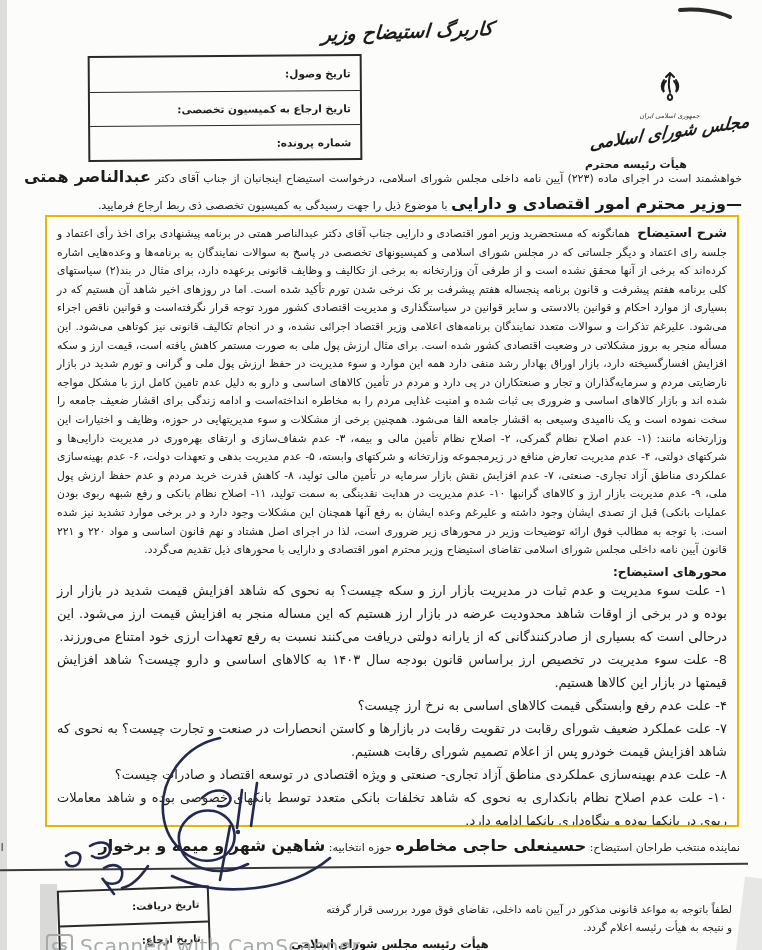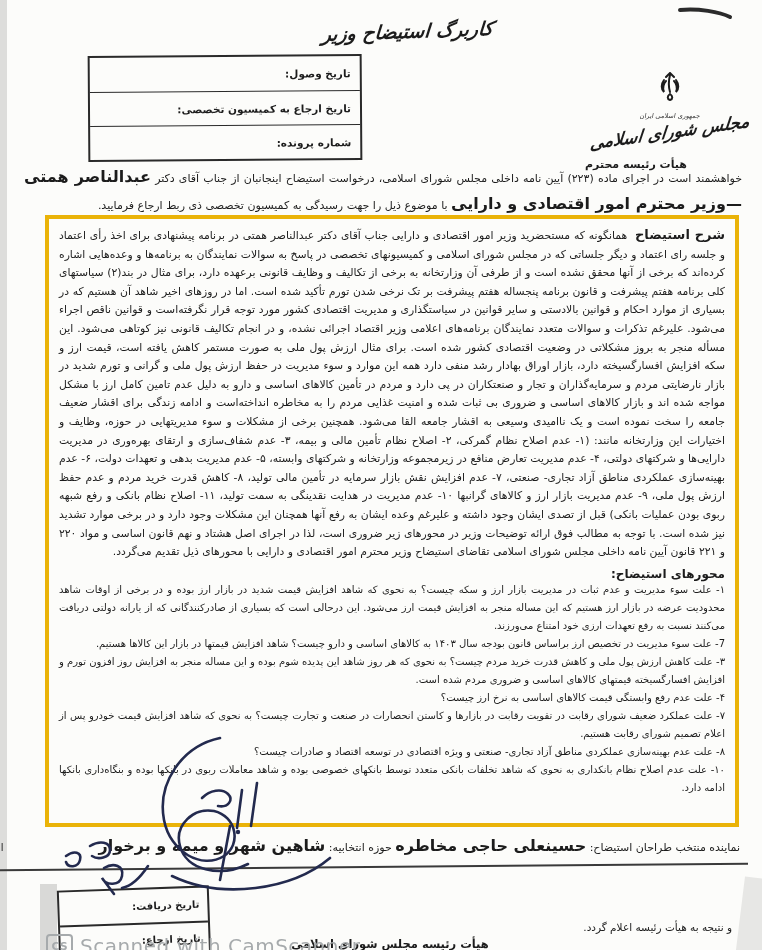--- a/index.html
+++ b/index.html
@@ -43,27 +43,27 @@
   
   .intro {
     position:absolute; top:164px; right:20px; left:24px;
     font-size:11px; line-height:25px; text-align:justify; text-align-last:right;
   }
   .intro b { font-size:16px; }
 
   
   .mainbox {
     position:absolute; top:215px; left:45px; width:694px; height:612px;
-    border:4px solid #eab308; padding:7px 10px 4px 10px; overflow:hidden;
+    border:2px solid #eab308; padding:7px 10px 4px 10px; overflow:hidden;
     background:transparent;
   }
   .sharh { font-size:10.8px; line-height:18.6px; text-align:justify; text-align-last:right; }
   .sharh .lbl { font-weight:bold; font-size:13px; }
   .mehvar-h { font-weight:bold; font-size:12px; margin-top:5px;text-align:right; }
-  .mehvar-item { font-size:10px; line-height:18px; text-align:justify; text-align-last:right; }
+  .mehvar-item { font-size:13px; line-height:23px; text-align:justify; text-align-last:right; }
 
   
   .rep-row {
     position:absolute; top:836px; right:22px; left:20px;
     font-size:11px; white-space:nowrap;
   }
   .rep-row b { font-size:16px; }
   .sig-word { margin-right:95px; font-size:10px; }
 
   .full-line { position:absolute; top:866px; left:0; width:748px; height:2px; background:#3a3a3a; transform:rotate(-0.5deg); }
@@ -134,22 +134,21 @@
     <div class="logo-callig">مجلس شورای اسلامی</div>
     <div class="board-label">هیأت رئیسه محترم</div>
   </div>
 
   <p class="intro"><span>خواهشمند است در اجرای ماده (۲۲۳) آیین نامه داخلی مجلس شورای اسلامی، درخواست استیضاح اینجانبان از جناب آقای دکتر </span><b>عبدالناصر همتی</b><b> —وزیر </b><b>محترم امور اقتصادی و دارایی</b><span> با موضوع ذیل را جهت رسیدگی  به کمیسیون تخصصی ذی ربط ارجاع فرمایید.</span></p>
 
   <div class="mainbox">
     <p class="sharh"><span class="lbl">شرح استیضاح</span>&nbsp;&nbsp;<span>همانگونه که مستحضرید وزیر امور اقتصادی و دارایی جناب آقای دکتر عبدالناصر همتی در برنامه پیشنهادی برای اخذ رأی اعتماد و جلسه رای اعتماد و دیگر جلساتی که در مجلس شورای اسلامی و کمیسیونهای تخصصی در پاسخ به سوالات نمایندگان به برنامه‌ها و وعده‌هایی اشاره کرده‌اند که برخی از آنها محقق نشده است و از طرفی آن وزارتخانه به برخی از تکالیف و وظایف قانونی برعهده دارد، برای مثال در بند(۲) سیاستهای کلی برنامه هفتم پیشرفت و قانون برنامه پنجساله هفتم پیشرفت بر تک نرخی شدن تورم تأکید شده است. اما در روزهای اخیر شاهد آن هستیم که در بسیاری از موارد احکام و قوانین بالادستی و سایر قوانین در سیاستگذاری و مدیریت اقتصادی کشور مورد توجه قرار نگرفته‌است و قوانین ناقص اجراء می‌شود. علیرغم تذکرات و سوالات متعدد نمایندگان برنامه‌های اعلامی وزیر اقتصاد اجرائی نشده، و در انجام تکالیف قانونی نیز کوتاهی می‌شود. این مسأله منجر به بروز مشکلاتی در وضعیت اقتصادی کشور شده است. برای مثال ارزش پول ملی به صورت مستمر کاهش یافته است، قیمت ارز و سکه افزایش افسارگسیخته دارد، بازار اوراق بهادار رشد منفی دارد همه این موارد و سوء مدیریت در حفظ ارزش پول ملی و گرانی و تورم شدید در بازار نارضایتی مردم و سرمایه‌گذاران و تجار و صنعتکاران در پی دارد و مردم در تأمین کالاهای اساسی و دارو به دلیل عدم تامین کامل ارز با مشکل مواجه شده اند و بازار کالاهای اساسی و ضروری بی ثبات شده و امنیت غذایی مردم را به مخاطره انداخته‌است و ادامه زندگی برای اقشار ضعیف جامعه را سخت نموده است و یک ناامیدی وسیعی به اقشار جامعه القا می‌شود. همچنین برخی از مشکلات و سوء مدیریتهایی در حوزه، وظایف و اختیارات این وزارتخانه مانند: (۱- عدم اصلاح نظام گمرکی، ۲- اصلاح نظام تأمین مالی و بیمه، ۳- عدم شفاف‌سازی و ارتقای بهره‌وری در مدیریت دارایی‌ها و شرکتهای دولتی، ۴- عدم مدیریت تعارض منافع در زیرمجموعه وزارتخانه و شرکتهای وابسته، ۵- عدم مدیریت بدهی و تعهدات دولت، ۶- عدم بهینه‌سازی عملکردی مناطق آزاد تجاری- صنعتی، ۷- عدم افزایش نقش بازار سرمایه در تأمین مالی تولید، ۸- کاهش قدرت خرید مردم و عدم حفظ ارزش پول ملی، ۹- عدم مدیریت بازار ارز و کالاهای گرانبها ۱۰- عدم مدیریت در هدایت نقدینگی به سمت تولید، ۱۱- اصلاح نظام بانکی و رفع شبهه ربوی بودن عملیات بانکی) قبل از تصدی ایشان وجود داشته و علیرغم وعده ایشان به رفع آنها همچنان این مشکلات وجود دارد و در برخی موارد تشدید نیز شده است. با توجه به مطالب فوق ارائه توضیحات وزیر در محورهای زیر ضروری است، لذا در اجرای اصل هشتاد و نهم قانون اساسی و مواد ۲۲۰ و ۲۲۱ قانون آیین نامه داخلی مجلس شورای اسلامی تقاضای استیضاح وزیر محترم امور اقتصادی و دارایی با محورهای ذیل تقدیم می‌گردد.</span></p>
     <div class="mehvar-h">محورهای استیضاح:</div>
     <p class="mehvar-item">۱- علت سوء مدیریت و عدم ثبات در مدیریت بازار ارز و سکه چیست؟ به نحوی که شاهد افزایش قیمت شدید در بازار ارز بوده و در برخی از اوقات شاهد محدودیت عرضه در بازار ارز هستیم که این مساله منجر به افزایش قیمت ارز می‌شود. این درحالی است که بسیاری از صادرکنندگانی که از یارانه دولتی دریافت می‌کنند نسبت به رفع تعهدات ارزی خود امتناع می‌ورزند.</p>
-    <p class="mehvar-item">7- علت سوء مدیریت در تخصیص ارز براساس قانون بودجه سال ۱۴۰۳ به کالاهای اساسی و دارو چیست؟ شاهد افزایش قیمتها در بازار این کالاها هستیم.</p>
-    <p class="mehvar-item">۳- علت کاهش ارزش پول ملی و کاهش قدرت خرید مردم چیست؟ به نحوی که هر روز شاهد این پدیده شوم بوده و این مساله منجر به افزایش روز افزون تورم و افزایش افسارگسیخته قیمتهای کالاهای اساسی و ضروری مردم شده است.</p>
+    <p class="mehvar-item">8- علت سوء مدیریت در تخصیص ارز براساس قانون بودجه سال ۱۴۰۳ به کالاهای اساسی و دارو چیست؟ شاهد افزایش قیمتها در بازار این کالاها هستیم.</p>
     <p class="mehvar-item">۴- علت عدم رفع وابستگی قیمت کالاهای اساسی به نرخ ارز چیست؟</p>
     <p class="mehvar-item">۷- علت عملکرد ضعیف شورای رقابت در تقویت رقابت در بازارها و کاستن انحصارات در صنعت و تجارت چیست؟ به نحوی که شاهد افزایش قیمت خودرو پس از اعلام تصمیم شورای رقابت هستیم.</p>
     <p class="mehvar-item">۸- علت عدم بهینه‌سازی عملکردی مناطق آزاد تجاری- صنعتی و ویژه اقتصادی در توسعه اقتصاد و صادرات چیست؟</p>
     <p class="mehvar-item">۱۰- علت عدم اصلاح نظام بانکداری به نحوی که شاهد تخلفات بانکی متعدد توسط بانکهای خصوصی بوده و شاهد معاملات ربوی در بانکها بوده و بنگاه‌داری بانکها ادامه دارد.</p>
   </div>
 
   <svg class="signature" viewBox="0 0 310 185">
     <g stroke="#232a4e" stroke-width="2.6" fill="none" stroke-linecap="round">
       <path d="M168 10 C130 18 105 55 112 92 C118 124 150 142 172 128 C190 116 184 88 162 83 C142 79 122 97 128 118 C134 142 168 150 196 136"></path>
       <path d="M150 70 C158 62 170 60 176 66 C182 72 176 80 166 78"></path>
@@ -162,20 +161,21 @@
       <path d="M38 118 C48 112 58 114 58 122 C58 130 46 132 40 128"></path>
       <path d="M52 140 C62 134 72 138 70 148 C68 158 54 158 50 150 L62 166"></path>
       <path d="M14 128 C22 122 30 124 28 132 C26 140 16 140 14 134"></path>
     </g>
   </svg>
 
   <div class="rep-row"><span>نماینده منتخب طراحان استیضاح: </span><b>حسینعلی حاجی مخاطره</b><span>  حوزه انتخابیه: </span><b>شاهین شهر و میمه و برخوار</b><span class="sig-word">امضاء</span></div>
 
   <div class="full-line"></div>
 
+  <div class="comm-l1">لطفاً باتوجه به مواعد قانونی مذکور در آیین نامه داخلی، تقاضای فوق مورد بررسی قرار گرفته</div>
   <div class="comm-l2">و نتیجه به هیأت رئیسه اعلام گردد.</div>
   <div class="comm-footer">هیأت رئیسه مجلس شورای اسلامی</div>
 
   <div class="datebox">
     <div class="row">
       <span>تاریخ دریافت:</span>
     </div>
     <div class="row">
       <span>تاریخ ارجاع:</span>
     </div>

